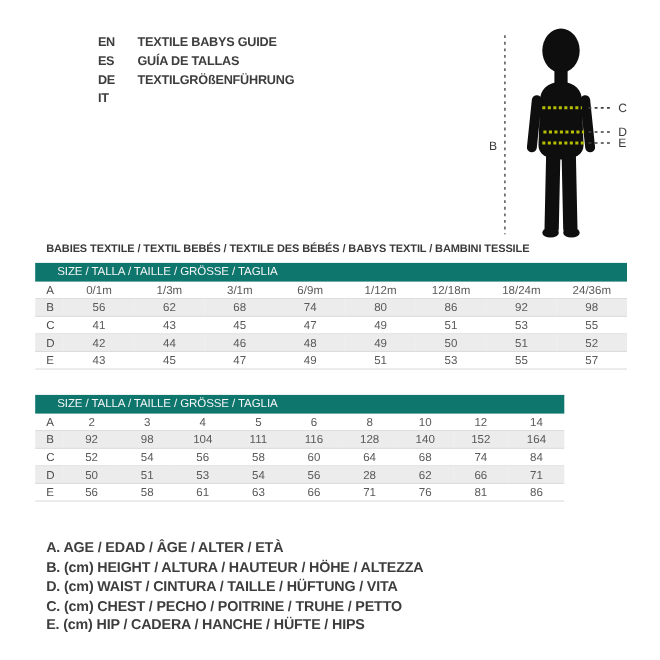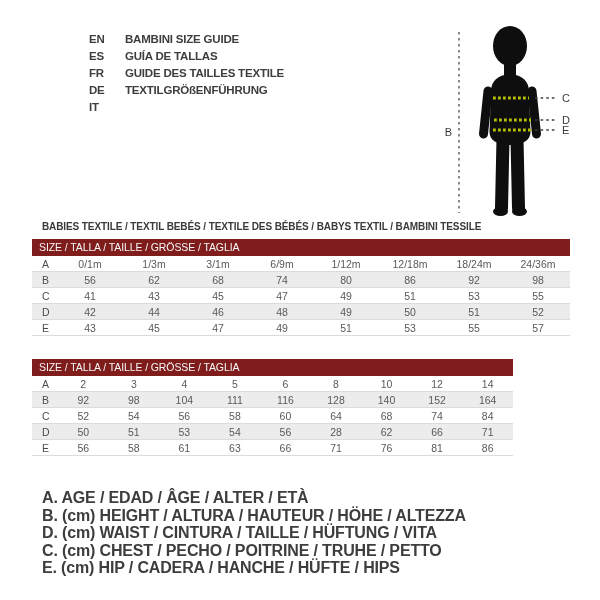--- a/index.html
+++ b/index.html
@@ -20,48 +20,44 @@
   .dash-v{stroke:#6e6e6e;stroke-width:1.6;stroke-dasharray:2.6 3.4;}
   .dash-green{stroke:#b5be00;stroke-width:2.8;stroke-dasharray:2.8 2.2;}
   .dash-label{stroke:#3f3f3f;stroke-width:1.5;stroke-dasharray:2.6 3;}
   .fig-label{font-family:"Liberation Sans", sans-serif;font-size:11px;fill:#3a3a3a;}
 
   
   .section{position:absolute;}
   .section-babies{left:32px;top:221px;width:538px;}
   .section-children{left:32px;top:359px;width:481px;}
   .table-title{font-size:10px;font-weight:700;letter-spacing:-0.1px;color:#3a3a3a;margin:0 0 7px 10px;line-height:11px;white-space:nowrap;}
-  .size-bar{height:17px;background:#7f1d1d;color:#f6f6f6;font-size:10.5px;line-height:17px;padding-left:7px;letter-spacing:-0.1px;}
+  .size-bar{height:17px;background:#0f766e;color:#f6f6f6;font-size:10.5px;line-height:17px;padding-left:20px;letter-spacing:-0.1px;}
   table.size-table{border-collapse:collapse;table-layout:fixed;width:100%;font-size:10.5px;color:#59595b;}
   table.size-table td{text-align:center;height:15px;border-bottom:1px solid #dcdcdc;padding:0;white-space:nowrap;}
   table.size-table td.row-label{text-align:left;padding-left:10px;color:#4c4c4e;}
   table.size-table col.label-col{width:26px;}
   table.size-table tr:nth-child(even){background:#ececec;}
 
   
   .legend{position:absolute;left:42px;top:489px;}
-  .legend-line{font-size:16px;font-weight:700;letter-spacing:-0.15px;line-height:17.6px;color:#3d3d3d;white-space:nowrap;}
+  .legend-line{font-size:13px;font-weight:700;letter-spacing:-0.15px;line-height:17.6px;color:#3d3d3d;white-space:nowrap;}
 </style>
 </head>
 <body>
 
 <div class="page">
 
   <div class="lang-block">
       <div class="lang-row">
         <span class="lang-code">EN</span>
-        <span class="lang-label">BAMBINI SIZE GUIDE</span>
+        <span class="lang-label">TEXTILE BABYS GUIDE</span>
       </div>
       <div class="lang-row">
         <span class="lang-code">ES</span>
         <span class="lang-label">GUÍA DE TALLAS</span>
-      </div>
-      <div class="lang-row">
-        <span class="lang-code">FR</span>
-        <span class="lang-label">GUIDE DES TAILLES TEXTILE</span>
       </div>
       <div class="lang-row">
         <span class="lang-code">DE</span>
         <span class="lang-label">TEXTILGRÖßENFÜHRUNG</span>
       </div>
       <div class="lang-row">
         <span class="lang-code">IT</span>
       </div>
     </div>
 

